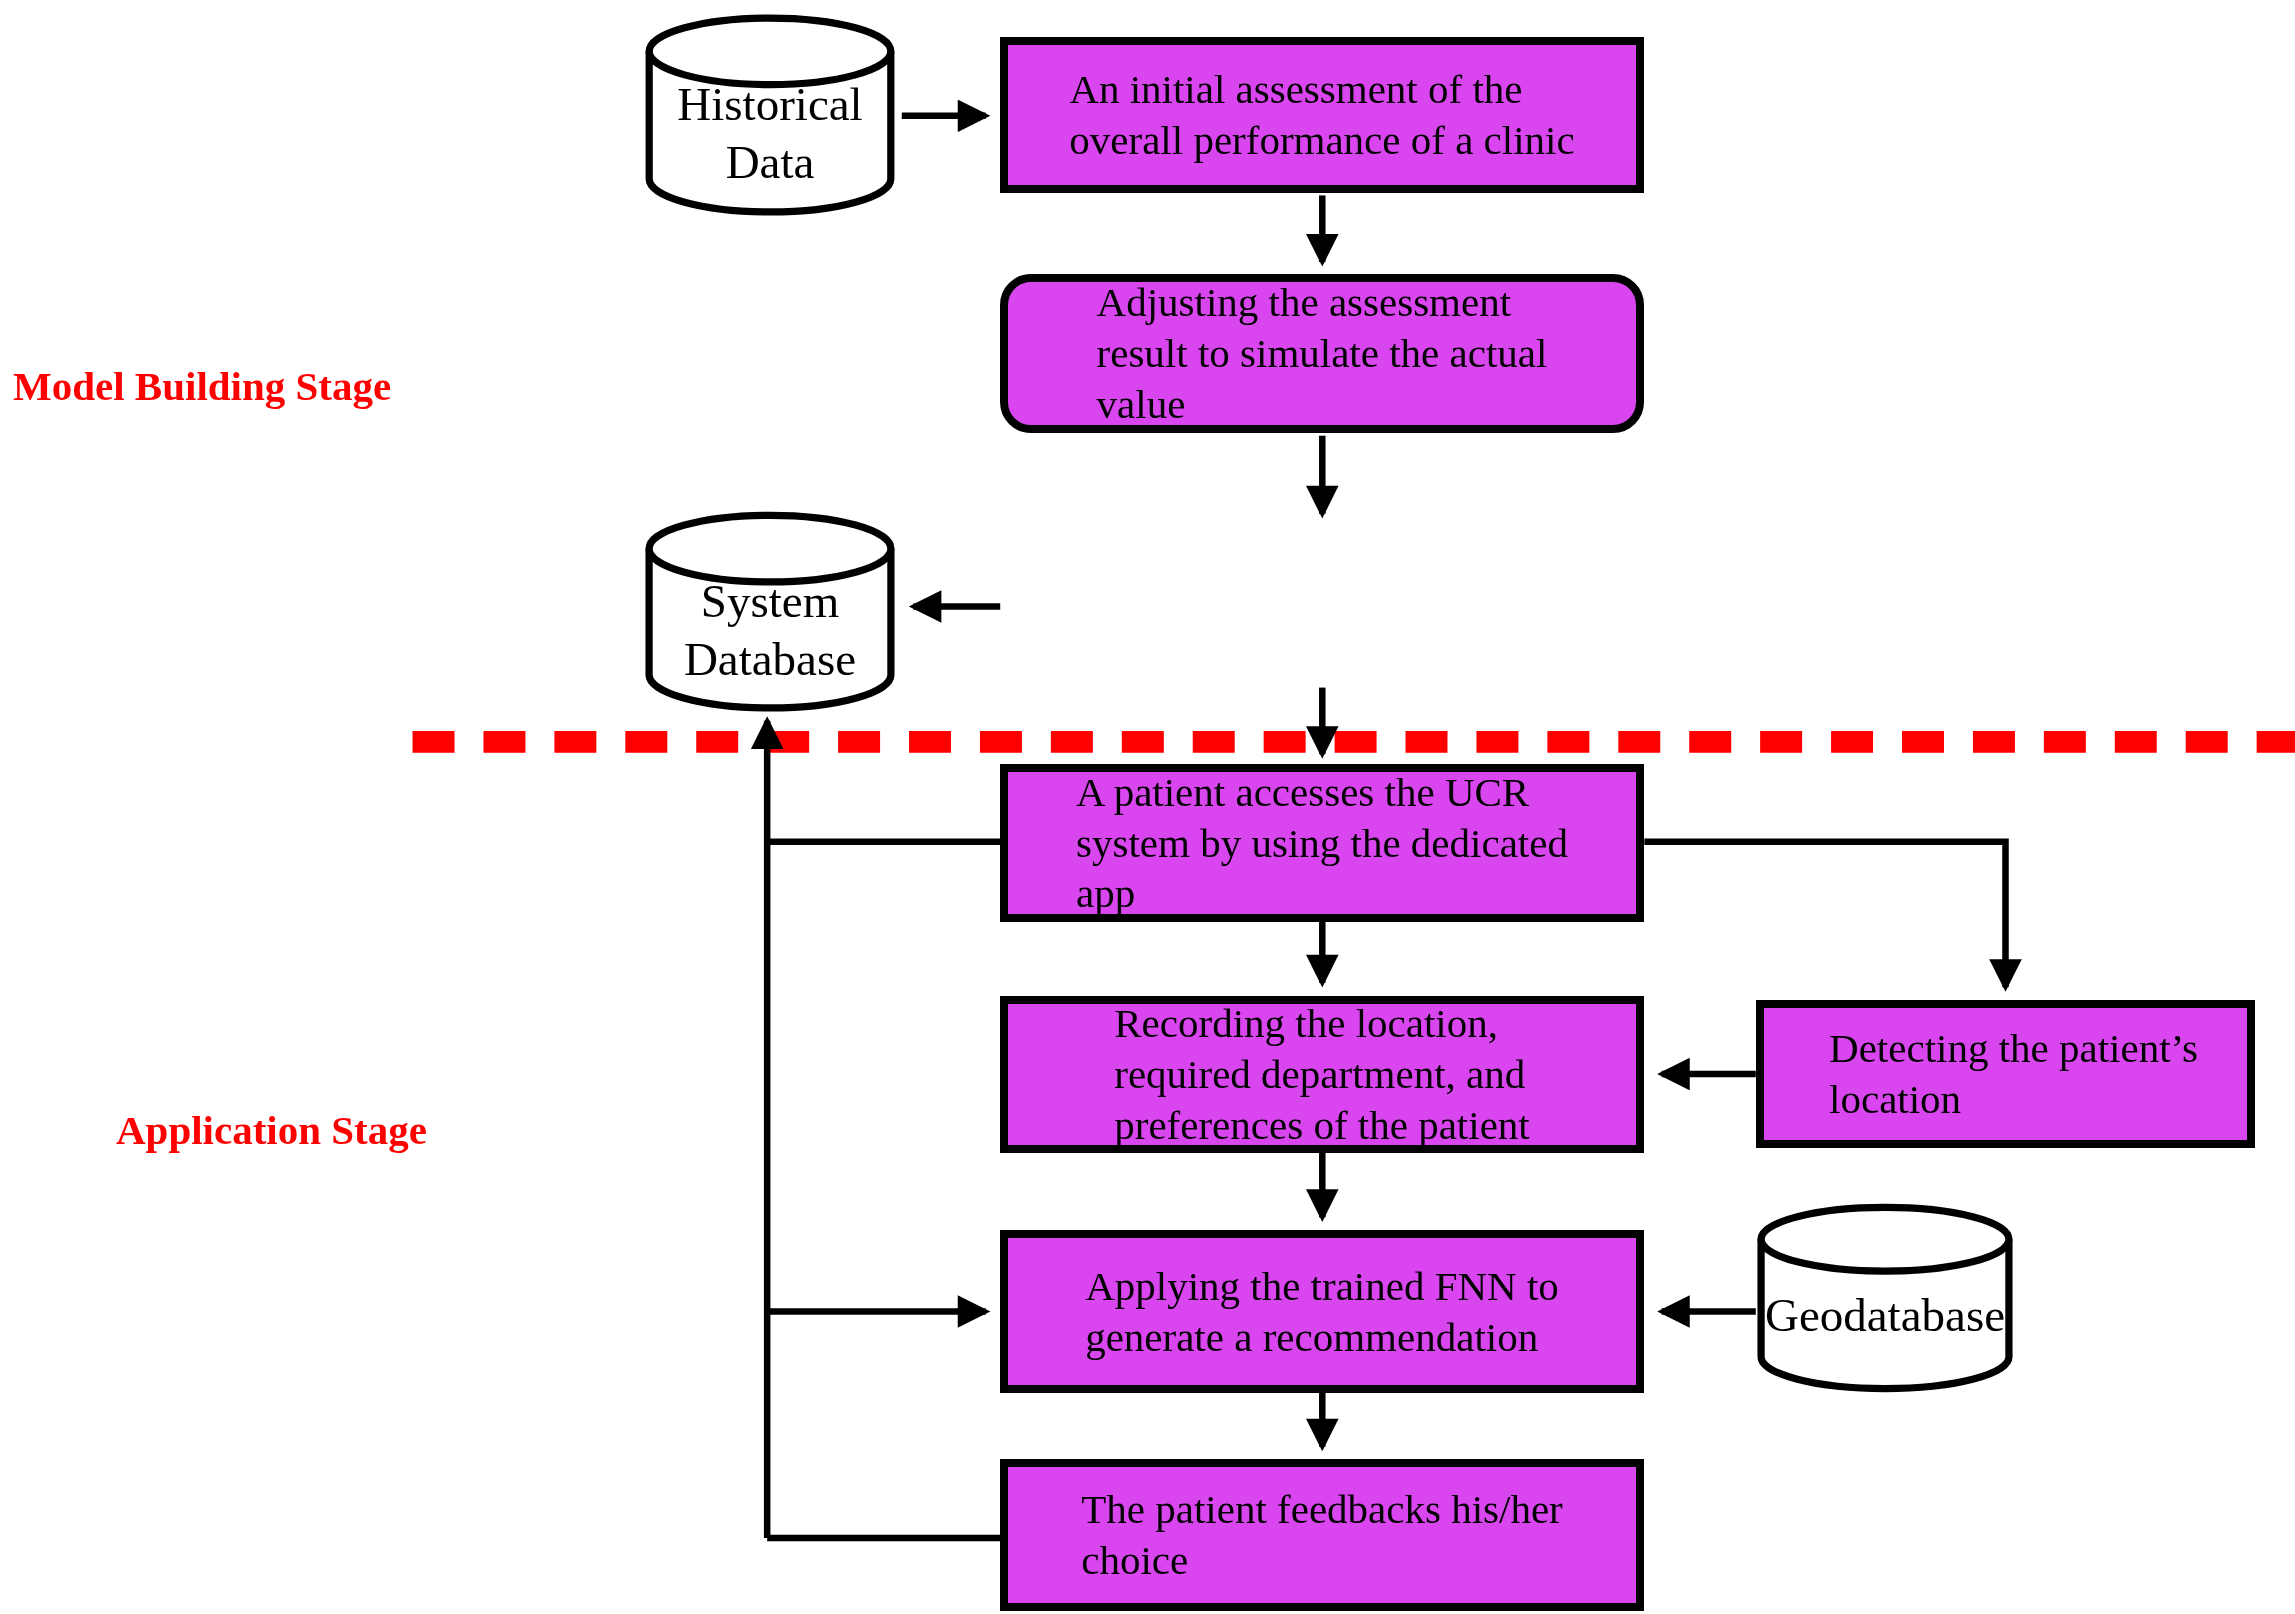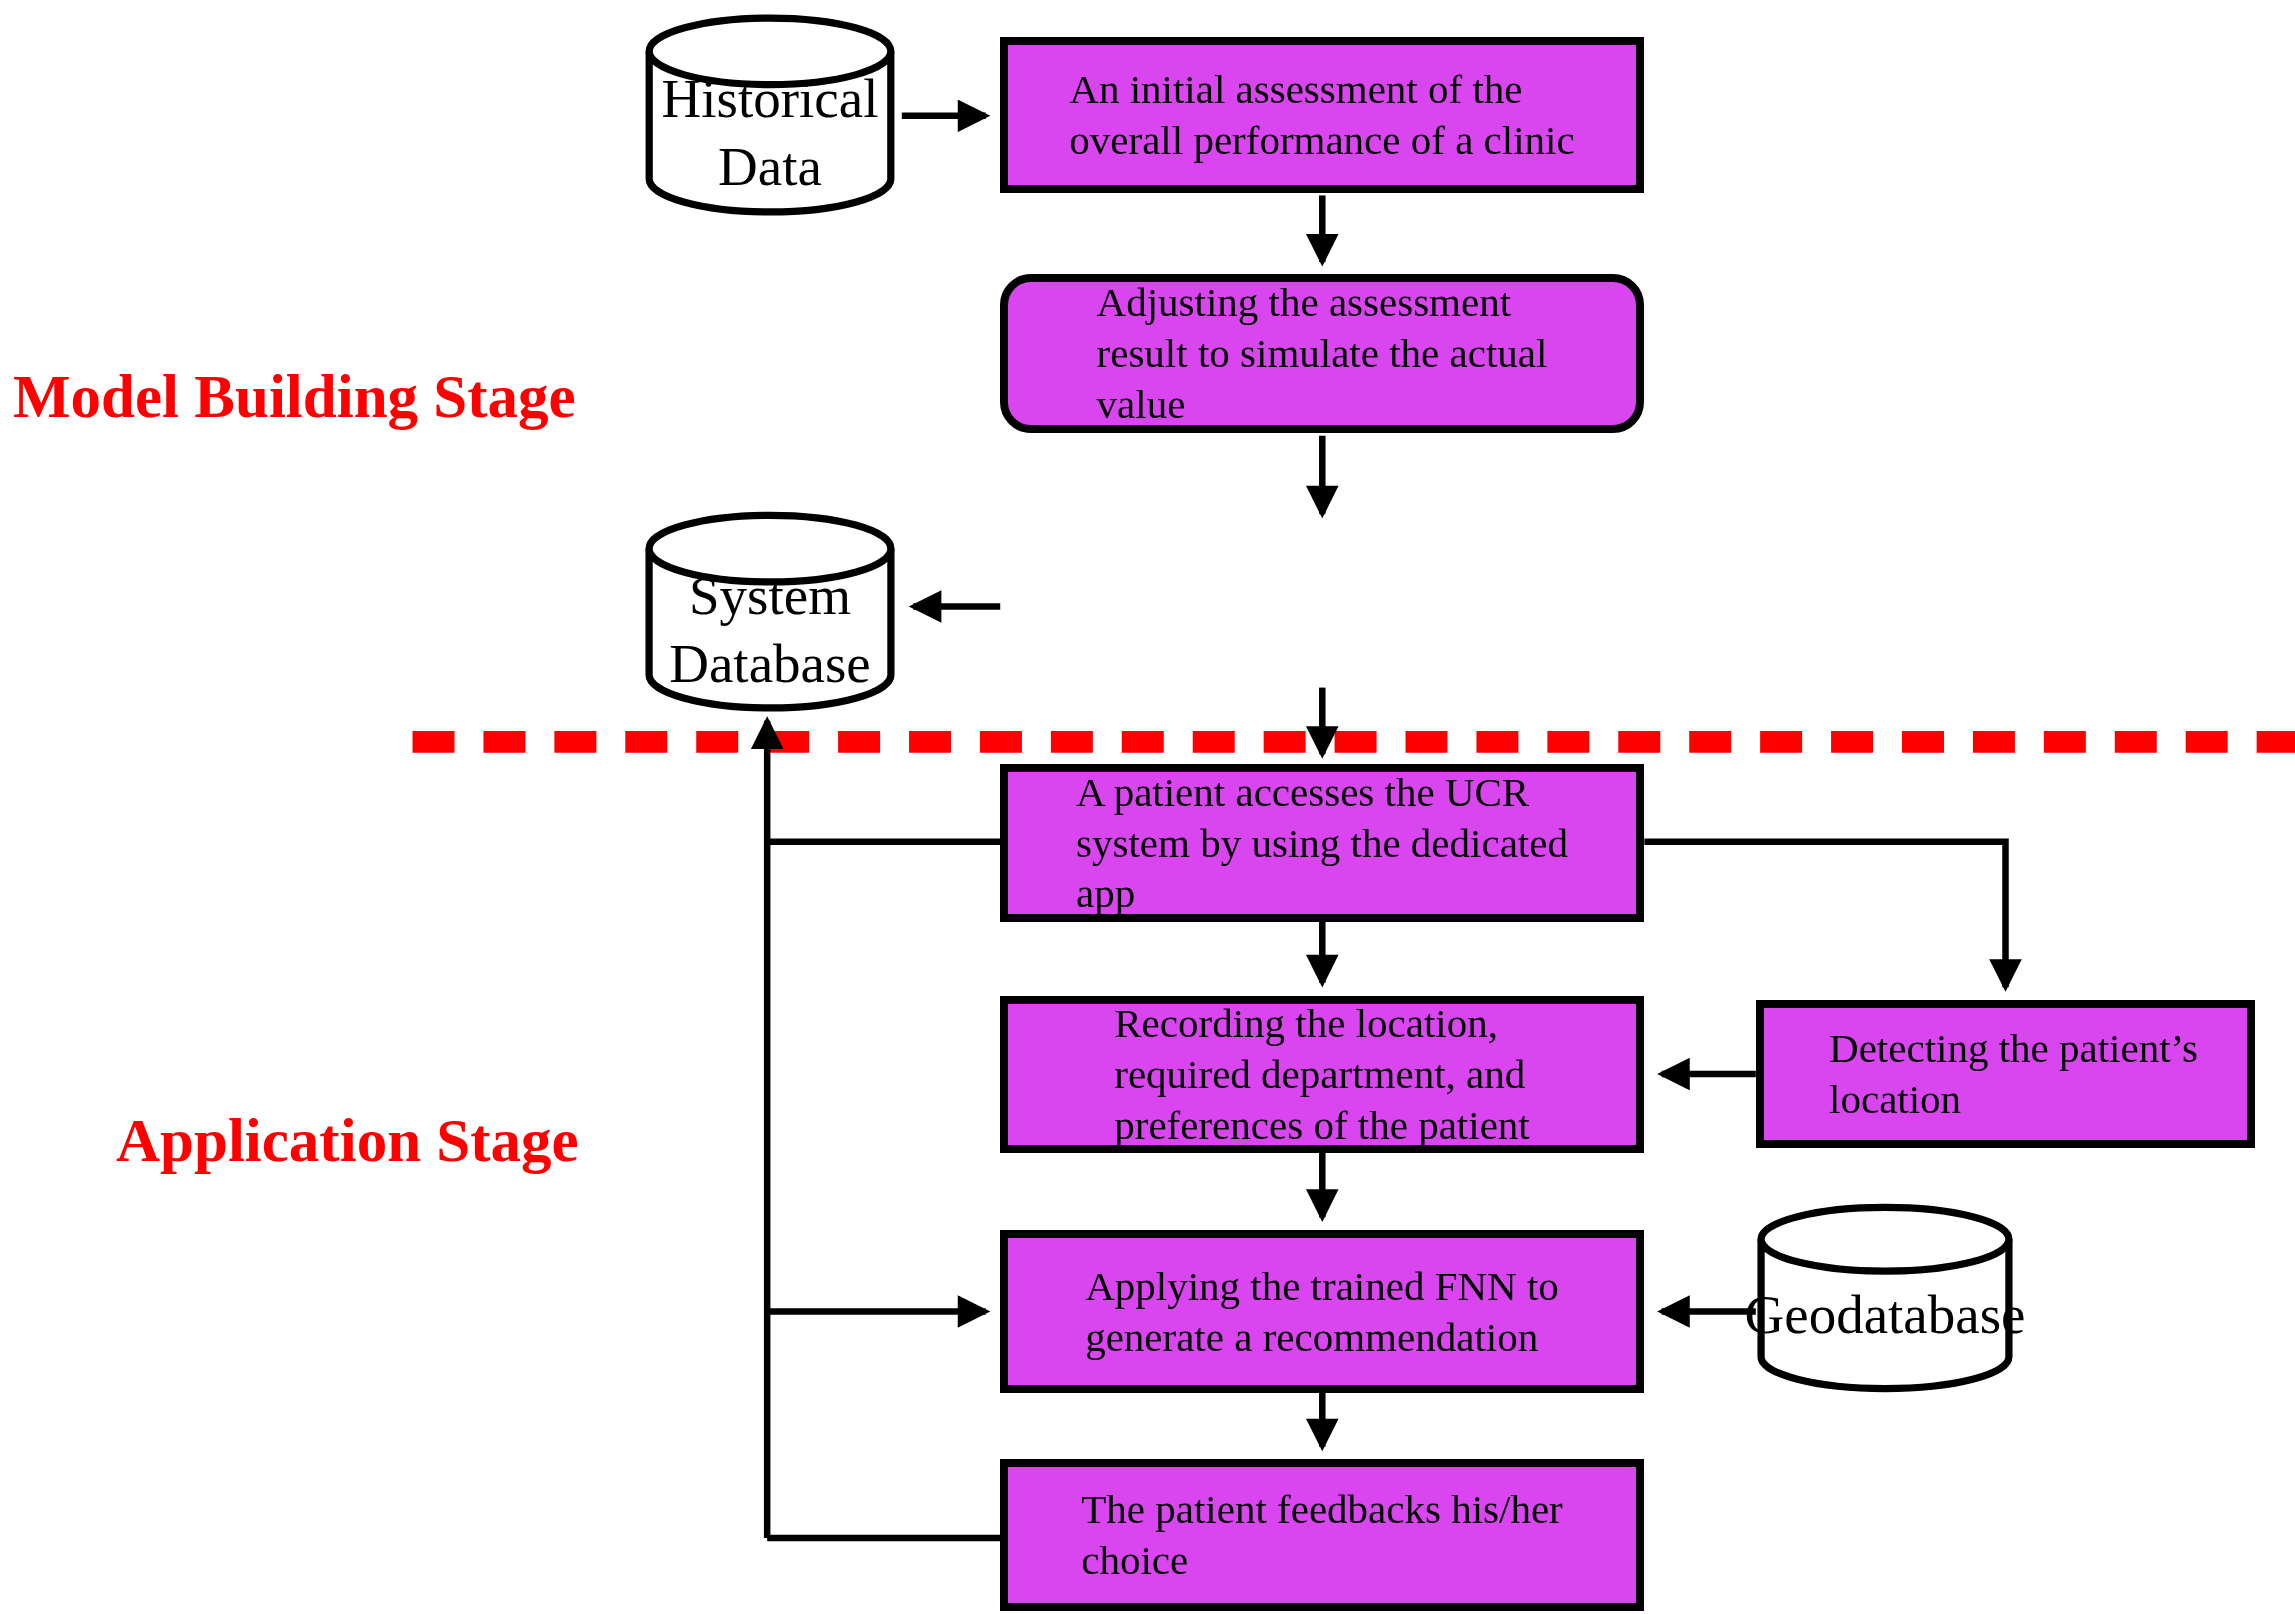--- a/index.html
+++ b/index.html
@@ -44,29 +44,29 @@
   .cylinder .cyl-label {
     position: absolute;
     left: 0;
     right: 0;
     top: 18%;
     bottom: 0;
     display: flex;
     align-items: center;
     justify-content: center;
     text-align: center;
-    font-size: 55px;
+    font-size: 47px;
     line-height: 1.24;
     white-space: pre-line;
   }
   .stage-label {
     position: absolute;
     color: #ff0000;
     font-weight: bold;
-    font-size: 61px;
+    font-size: 41px;
     white-space: nowrap;
   }
 </style>
 </head>
 <body>
 
 <div id="canvas">
 
   <svg id="wires" width="2295" height="1614" viewBox="0 0 3171 2230">
     <defs>

